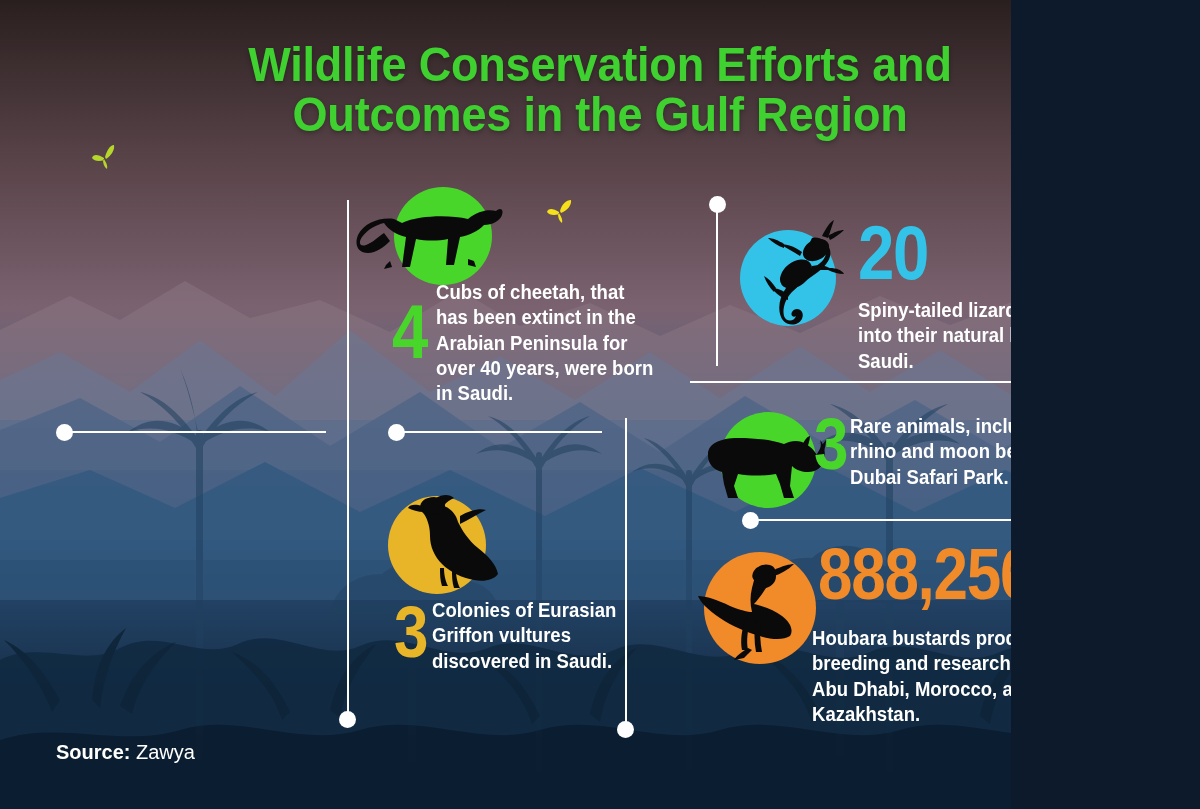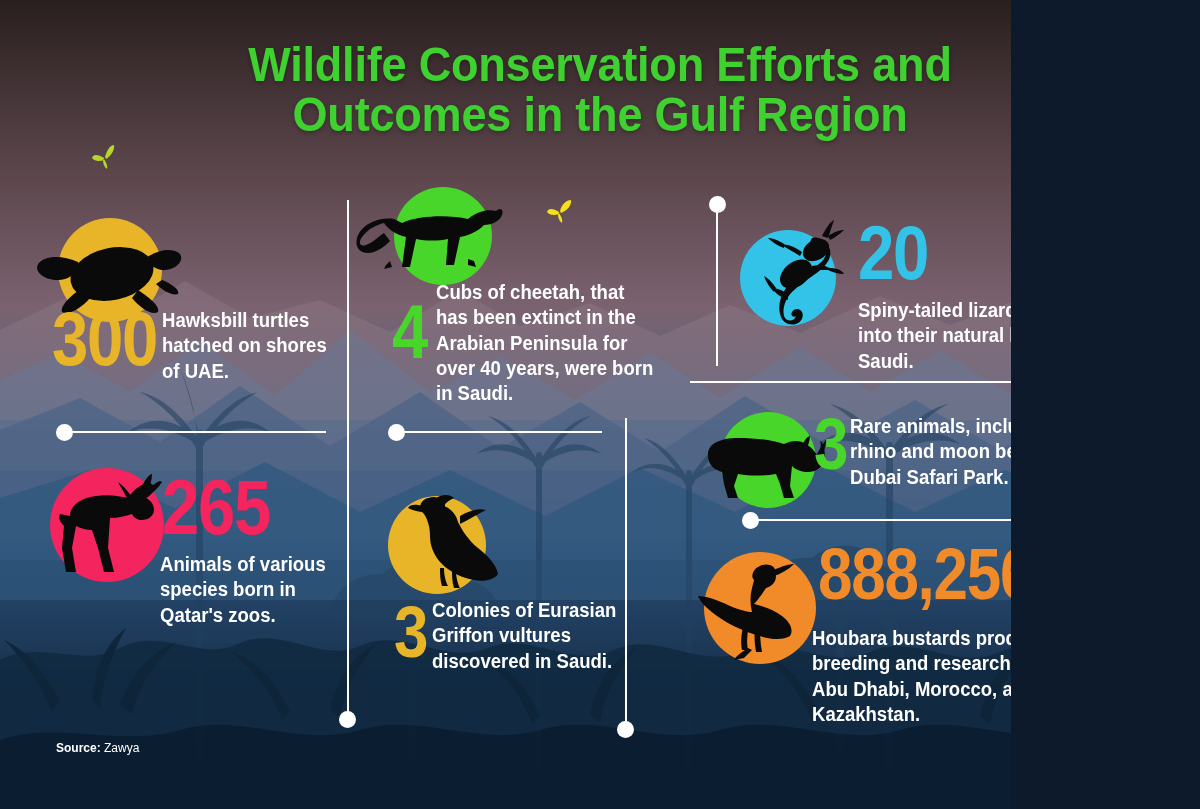--- a/index.html
+++ b/index.html
@@ -75,21 +75,21 @@
     line-height:1.02;
     letter-spacing:-0.005em;
     transform:scaleX(0.92);
     text-shadow:0 2px 5px rgba(0,0,0,0.28);
   }
   #title .l { display:block; }
 
   
   #source {
     position:absolute; left:56px; top:741px;
-    color:#ffffff; font-size:12px;
+    color:#ffffff; font-size:20px;
   }
   #source b { font-weight:bold; }
   #source span.val { font-weight:normal; }
 </style>
 </head>
 <body>
 
 <div id="stage">
 
   <svg class="layer" style="top:0;height:809px;" viewBox="0 0 1200 809" preserveAspectRatio="none">
@@ -232,35 +232,20 @@
 
   <div class="conn v" style="left:716px;top:206px;height:160px;"></div>
   <div class="dot" style="left:709px;top:196px;"></div>
 
   <div class="conn h" style="left:690px;top:381px;width:398px;"></div>
   <div class="dot" style="left:1080px;top:374px;"></div>
 
   <div class="conn h" style="left:748px;top:519px;width:382px;"></div>
   <div class="dot" style="left:742px;top:512px;"></div>
 
-  <div class="stat" style="left:0px;top:200px;width:340px;height:220px;">
-    <div class="circle" style="left:58px;top:18px;width:104px;height:104px;background:#e8b529;"></div>
-    <svg class="animal" style="left:34px;top:28px;width:156px;height:88px;" viewBox="0 0 156 88">
-      <g fill="#0a0a0a">
-        <ellipse cx="78" cy="46" rx="42" ry="26" transform="rotate(-12 78 46)"></ellipse>
-        <path d="M112,30 C126,20 140,20 146,26 C150,32 144,40 132,42 C124,43 116,38 112,32 Z"></path>
-        <path d="M44,34 C26,26 10,28 4,36 C0,44 10,52 24,52 C34,52 42,46 46,38 Z"></path>
-        <path d="M48,60 C36,68 26,78 28,84 C34,88 48,80 56,70 Z"></path>
-        <path d="M104,62 C116,70 126,78 124,84 C118,88 106,80 98,70 Z"></path>
-        <path d="M128,52 C138,56 146,62 144,66 C138,68 128,62 122,56 Z"></path>
-      </g>
-    </svg>
-    <div class="num" style="left:52px;top:106px;font-size:76px;color:#e8b529;">300</div>
-    <div class="desc" style="left:162px;top:108px;width:186px;">Hawksbill turtles hatched on shores of UAE.</div>
-  </div>
 
   <div class="stat" style="left:350px;top:175px;width:330px;height:250px;">
     <div class="circle" style="left:44px;top:12px;width:98px;height:98px;background:#49d62b;"></div>
     <svg class="animal" style="left:0px;top:14px;width:160px;height:98px;" viewBox="0 0 160 98">
       <g fill="#0a0a0a">
         <path d="M52,34 C70,26 100,26 118,30 C128,22 138,20 146,22 C150,18 154,20 152,26
                  C150,32 142,36 134,36 C128,42 120,46 110,48 L104,76 L96,76 L98,50
                  C88,52 76,52 66,50 L60,78 L52,78 L56,48
                  C46,46 38,40 34,34 C26,36 18,40 12,48 C8,54 10,58 16,56
                  C22,54 28,48 34,44 L40,52 C34,58 26,64 18,64 C8,64 4,56 8,46
@@ -291,37 +276,20 @@
         <path d="M78,48 C86,46 94,48 98,52 C92,52 84,52 78,52 Z"></path>
         <path d="M96,50 C102,50 108,52 110,56 C104,56 98,54 94,52 Z"></path>
         <path d="M54,76 C48,72 42,70 38,70 C42,76 48,80 54,82 Z"></path>
         <path d="M42,70 C38,64 34,60 30,58 C32,64 36,70 40,74 Z"></path>
       </g>
     </svg>
     <div class="num" style="left:118px;top:8px;font-size:76px;color:#33c3e8;">20</div>
     <div class="desc" style="left:118px;top:86px;width:300px;">Spiny-tailed lizards released into their natural habitats in Saudi.</div>
   </div>
 
-  <div class="stat" style="left:0px;top:448px;width:340px;height:250px;">
-    <div class="circle" style="left:50px;top:20px;width:114px;height:114px;background:#f4245e;"></div>
-    <svg class="animal" style="left:46px;top:22px;width:132px;height:116px;" viewBox="0 0 132 116">
-      <g fill="#0a0a0a">
-        <path d="M24,46 C24,36 34,28 50,26 C62,24 74,26 82,28 C86,22 92,16 98,14
-                 C104,12 108,14 108,18 C108,22 104,26 100,28 C104,30 108,34 108,40
-                 C108,46 102,50 96,50 C92,50 88,48 86,44 C80,46 72,48 64,48
-                 L62,78 L68,102 L58,102 L52,78 L46,60 C40,60 34,58 30,56 L26,78
-                 L30,102 L20,102 L16,78 L18,56 C14,52 12,48 14,44 Z"></path>
-        <path d="M96,16 C100,8 104,4 106,4 C106,10 104,16 102,20 Z"></path>
-        <path d="M104,18 C110,12 114,10 116,12 C112,18 108,22 104,24 Z"></path>
-        <path d="M82,30 C78,22 74,16 72,12 C78,16 84,24 88,30 Z"></path>
-      </g>
-    </svg>
-    <div class="num" style="left:162px;top:26px;font-size:78px;color:#f4245e;">265</div>
-    <div class="desc" style="left:160px;top:104px;width:178px;">Animals of various species born in Qatar's zoos.</div>
-  </div>
 
   <div class="stat" style="left:690px;top:398px;width:440px;height:130px;">
     <div class="circle" style="left:30px;top:14px;width:96px;height:96px;background:#49d62b;"></div>
     <svg class="animal" style="left:0px;top:30px;width:140px;height:76px;" viewBox="0 0 140 76">
       <g fill="#0a0a0a">
         <path d="M18,26 C18,16 30,10 48,10 C66,10 82,12 94,16 C102,12 110,12 116,16
                  C122,20 126,24 128,30 C130,22 132,16 130,12 C134,16 136,24 134,32
                  C132,40 126,44 118,44 C112,44 106,42 102,38 L100,58 L104,70 L94,70
                  L90,56 L86,46 C74,48 60,48 48,46 L44,58 L48,70 L38,70 L34,56
                  L32,44 C24,42 18,36 18,28 Z"></path>

